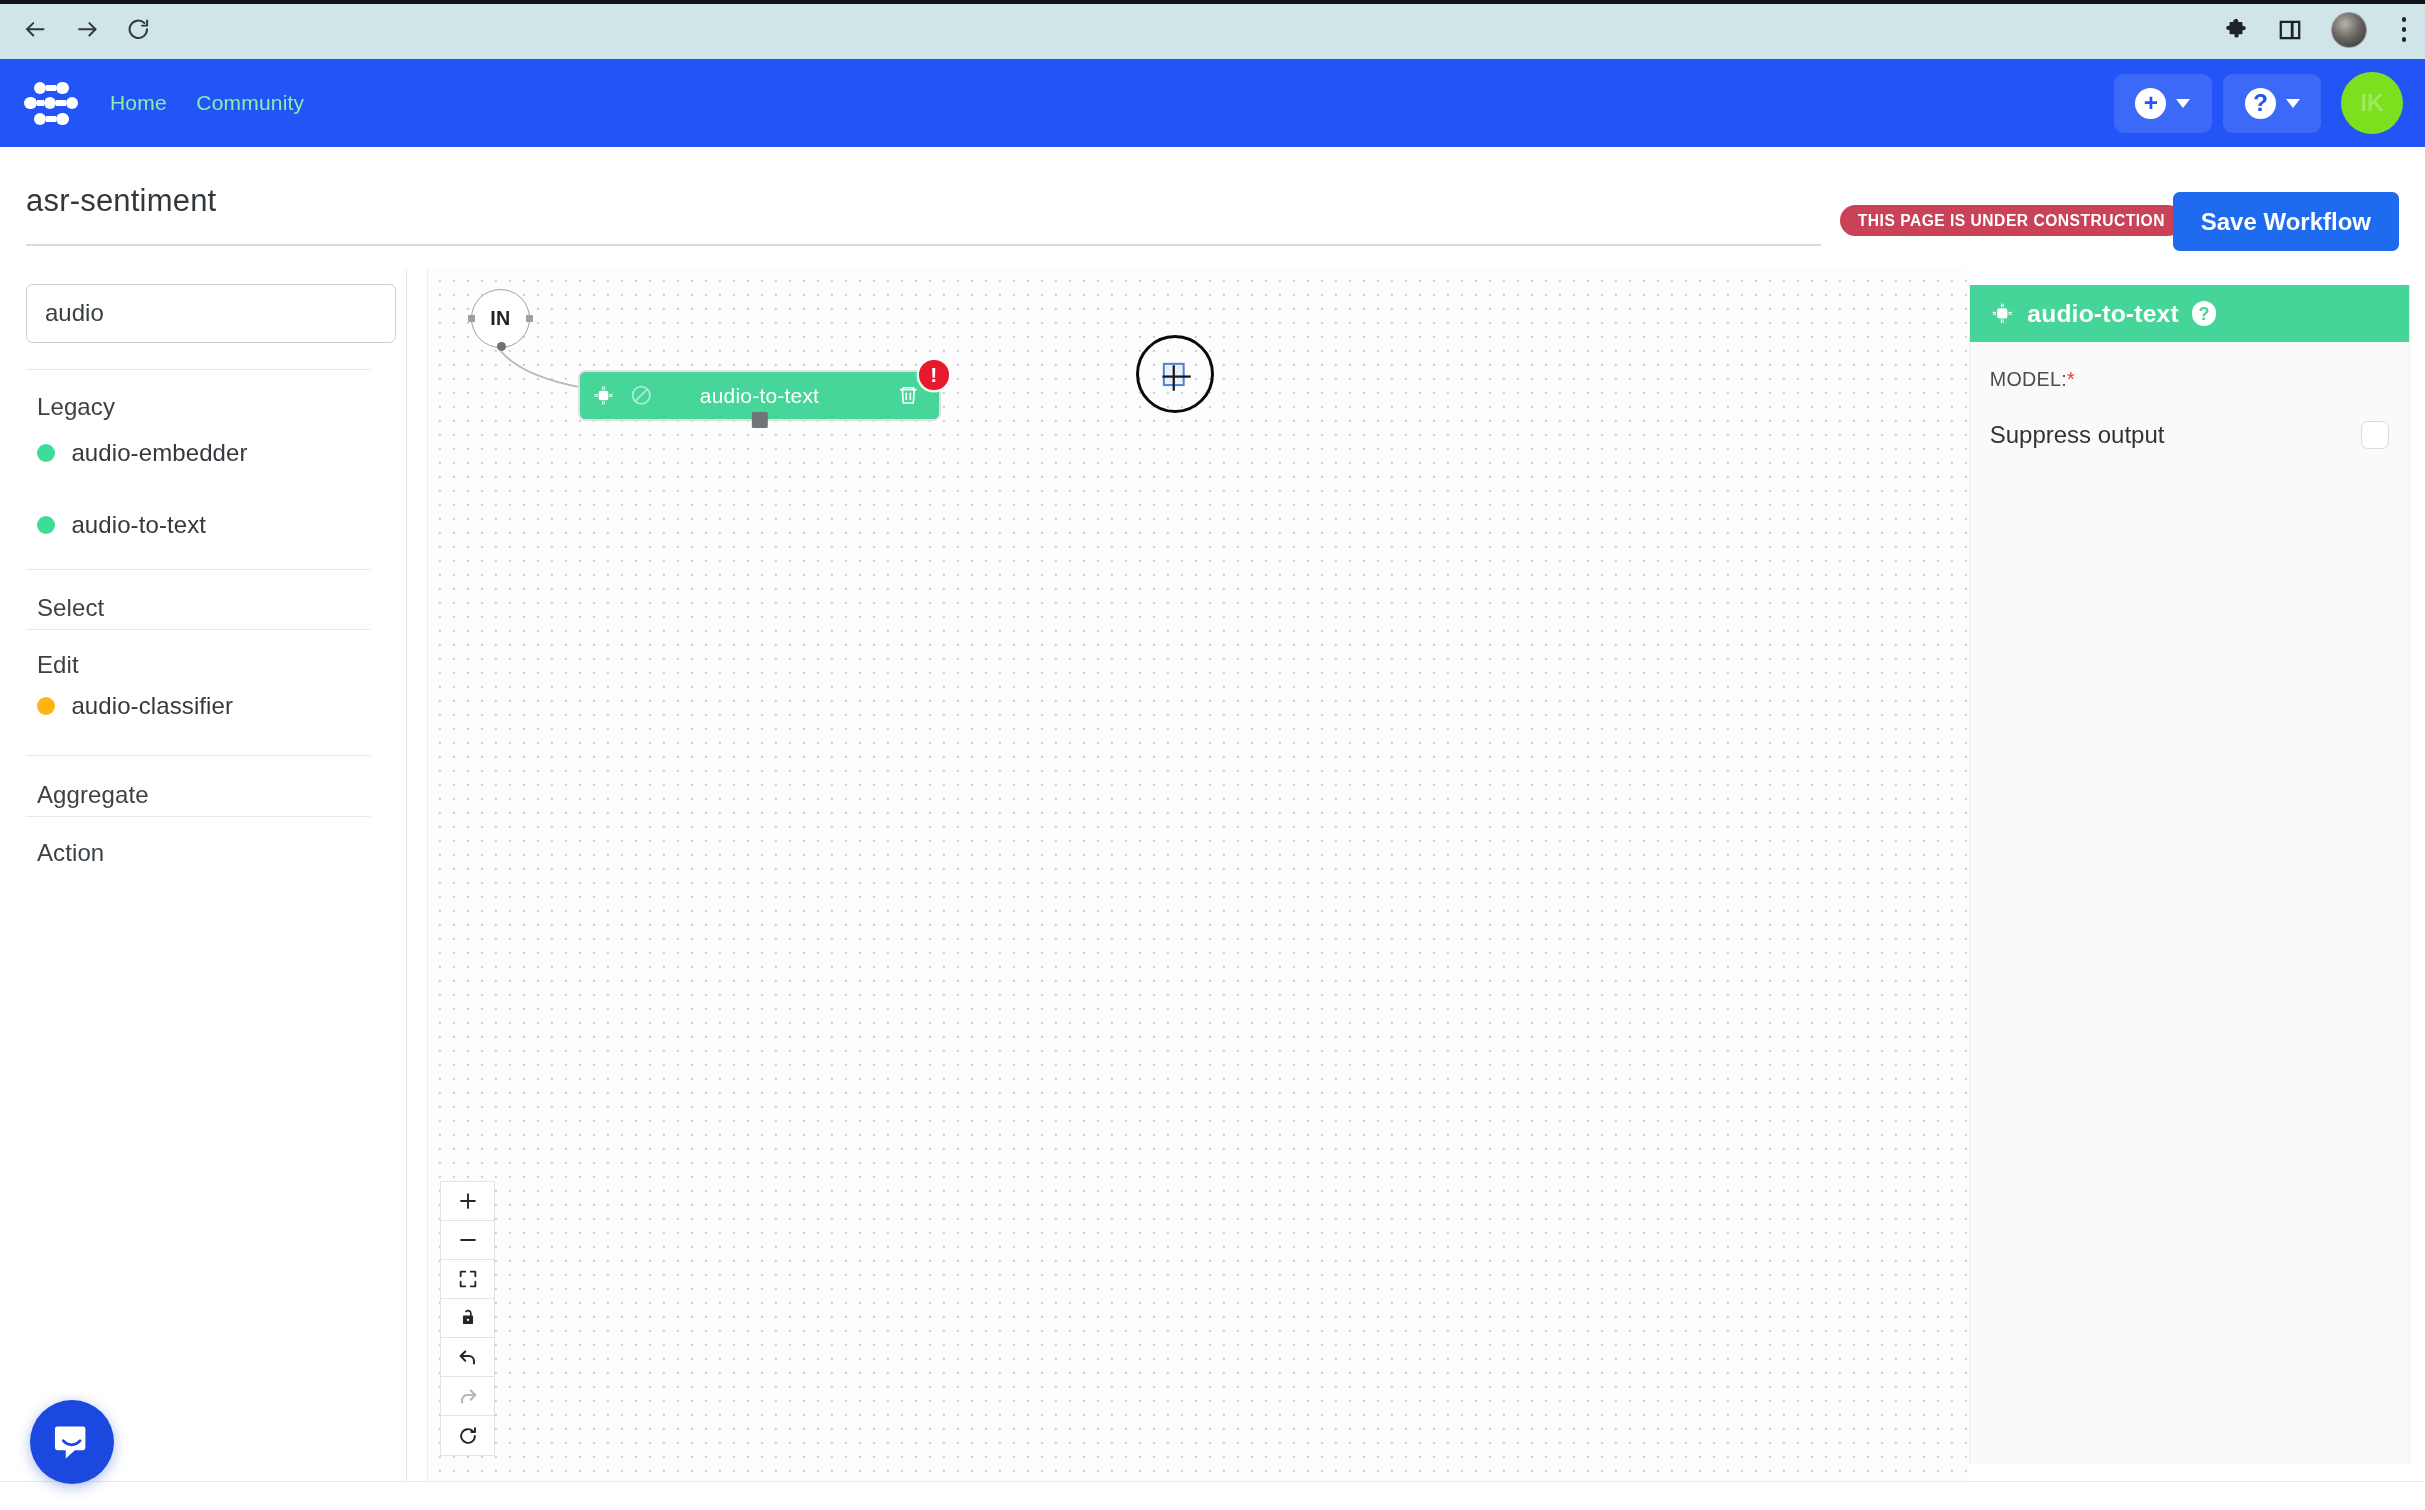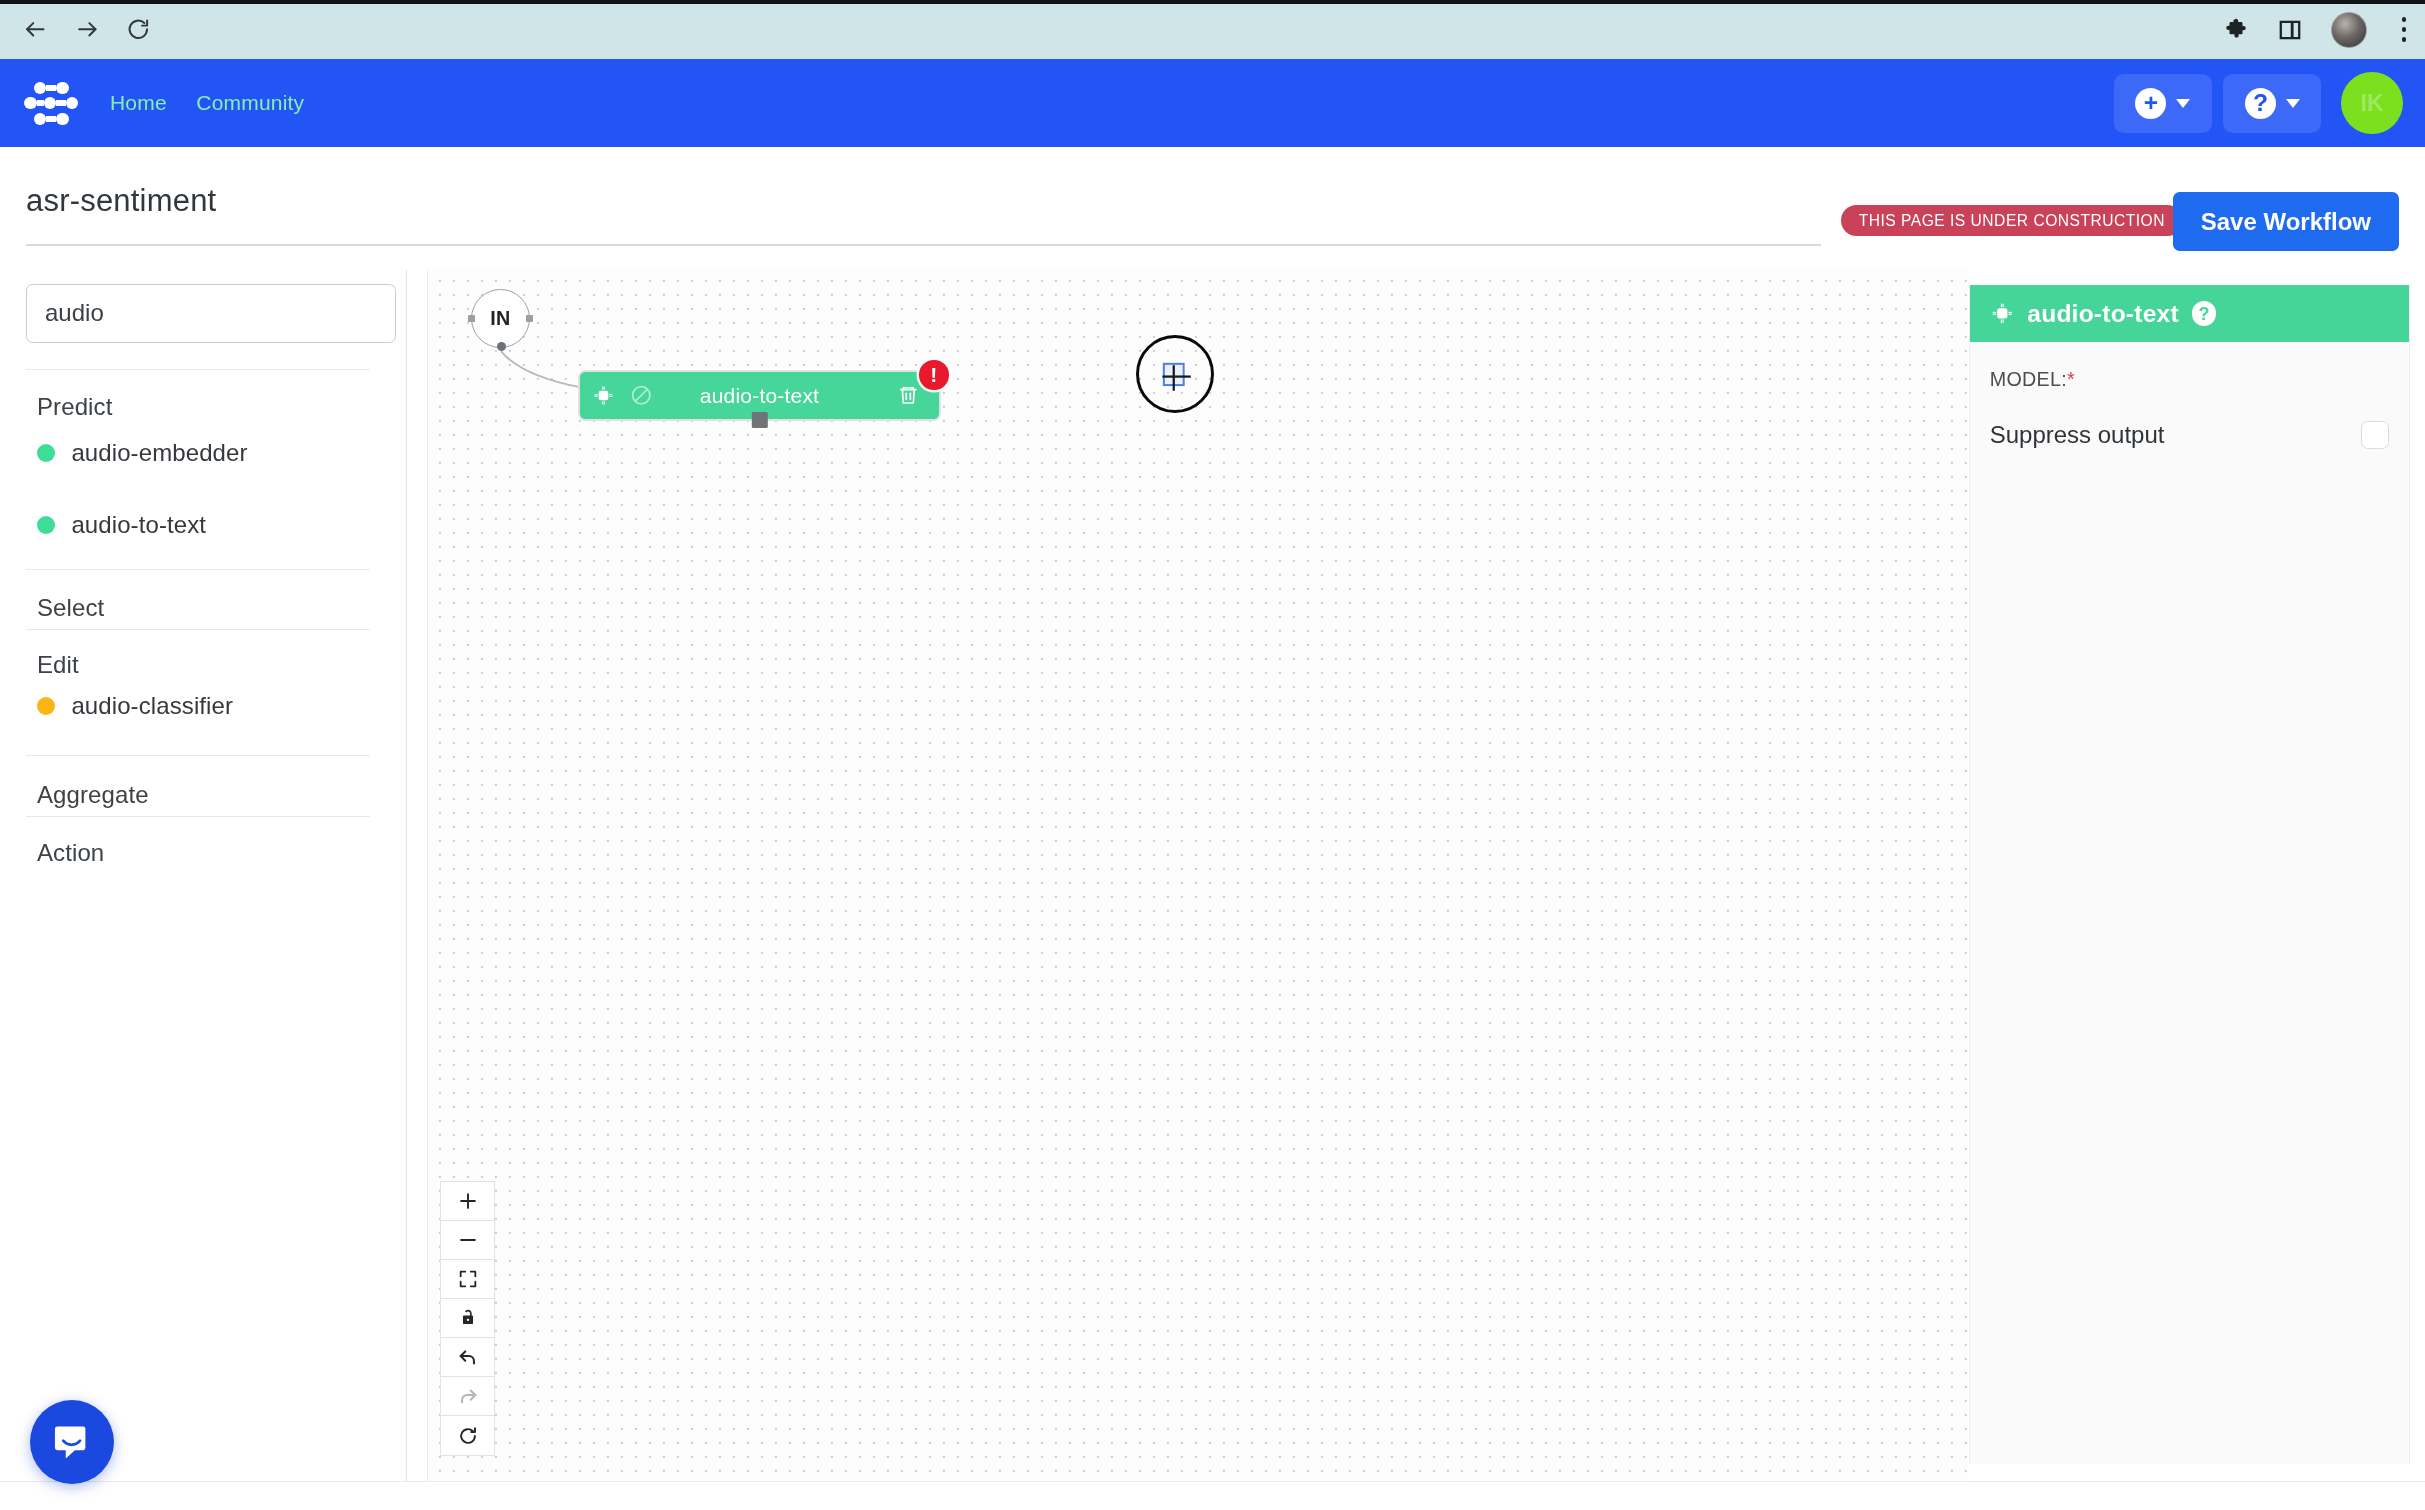--- a/index.html
+++ b/index.html
@@ -114,21 +114,21 @@
     font-size: 31px; color: #32373b; letter-spacing: 0.2px;
   }
   #title-underline {
     position: absolute; left: 26px; top: 97px; width: 1795px; height: 1.6px;
     background: #d8dbde;
   }
   #construction-badge {
     position: absolute; right: 242px; top: 205px;
     height: 31px; padding: 0 18px; border-radius: 15.6px;
     background: #c94257; color: #ffffff;
-    font-size: 15.6px; font-weight: normal; letter-spacing: 0.5px;
+    font-size: 15.6px; font-weight: bold; letter-spacing: 0.5px;
     display: flex; align-items: center;
   }
   #save-workflow-btn {
     position: absolute; right: 26px; top: 192px;
     height: 59px; padding: 0 28px; border-radius: 6.6px;
     background: #1f6bf0; color: #ffffff;
     font-size: 24px; font-weight: bold;
     display: flex; align-items: center; justify-content: center;
   }
 
@@ -391,21 +391,21 @@
   <div id="title-underline"></div>
 </div>
 <div id="construction-badge">THIS PAGE IS UNDER CONSTRUCTION</div>
 <div id="save-workflow-btn">Save Workflow</div>
 
 <div id="sidebar">
   <input id="model-search-input" type="text" placeholder="Search models" value="audio" style="">
 
   <div class="sb-divider" style="top:100px;"></div>
 
-  <div class="sb-group-label" style="top:124px;">Predict</div>
+  <div class="sb-group-label" style="top:124px;">Legacy</div>
   <div class="sb-item" style="top:170px;">
     <span class="sb-item-dot" style="background:#3ddc97;"></span>
     <span class="sb-item-label">audio-embedder</span>
   </div>
   <div class="sb-item" style="top:242px;">
     <span class="sb-item-dot" style="background:#3ddc97;"></span>
     <span class="sb-item-label">audio-to-text</span>
   </div>
 
   <div class="sb-divider" style="top:300px;"></div>

